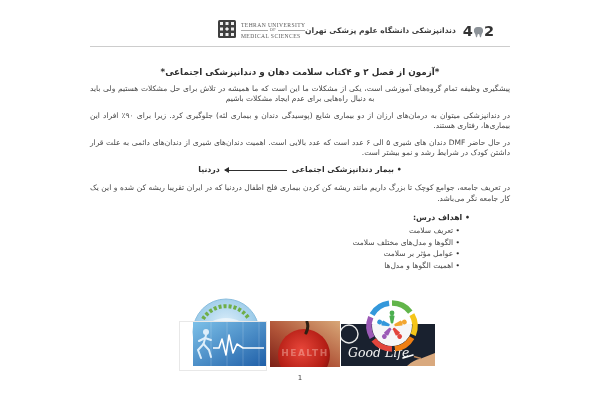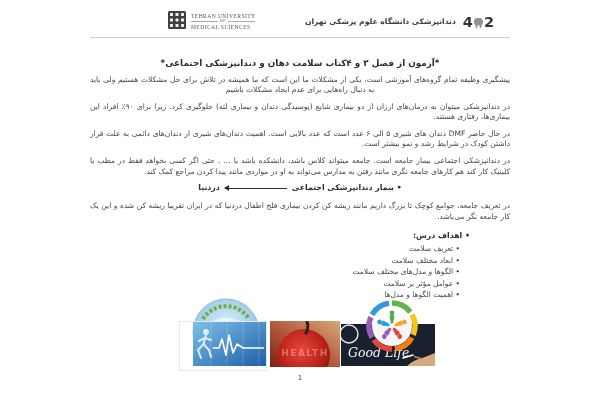--- a/index.html
+++ b/index.html
@@ -1,22 +1,22 @@
 <!DOCTYPE html>
 <html lang="fa"><head>
 <meta charset="utf-8">
 <style>
   html,body{margin:0;padding:0;background:#fff;}
   .page{position:relative;width:600px;height:400px;background:#ffffff;overflow:hidden;
         font-family:"DejaVu Sans",sans-serif;color:#3c3c3c;}
   .content{position:absolute;left:90px;top:0;width:420px;}
 
   
-  .hdr{display:flex;align-items:center;justify-content:space-between;
-       padding:9px 16px 0 78px;height:25px;}
+  .hdr{display:flex;align-items:center;justify-content:flex-end;
+       padding:18px 16px 0 78px;height:25px;}
   .hdr-left{display:flex;align-items:center;gap:5px;}
   .seal{flex:0 0 auto;}
   .en-logo{display:flex;flex-direction:column;line-height:1.15;color:#5a5a5a;
            font-family:"Liberation Serif",serif;width:64px;}
   .en-logo .l13{font-size:5.6px;letter-spacing:.4px;white-space:nowrap;}
   .en-of{display:flex;align-items:center;gap:2px;}
   .en-of .of-rule{flex:1;height:1px;background:#a9a9a9;}
   .en-of .of-txt{font-size:4.2px;letter-spacing:.5px;}
   .hdr-right{display:flex;align-items:center;gap:7px;}
   .dept-fa{font-size:7.6px;font-weight:600;color:#3a3a3a;direction:rtl;white-space:nowrap;}
@@ -106,32 +106,30 @@
       </div>
     </div>
     <div class="hdr-rule"></div>
 
     <div class="doc">
       <div class="doc-title">*آزمون از فصل ۲ و ۴کتاب سلامت دهان و دندانپزشکی اجتماعی*</div>
 
       <p class="para center-last">پیشگیری وظیفه تمام گروه‌های آموزشی است، یکی از مشکلات ما این است که ما همیشه در تلاش برای حل مشکلات هستیم ولی باید به دنبال راه‌هایی برای عدم ایجاد مشکلات باشیم</p>
       <p class="para">در دندانپزشکی میتوان به درمان‌های ارزان از دو بیماری شایع (پوسیدگی دندان و بیماری لثه) جلوگیری کرد. زیرا برای ۹۰٪ افراد این بیماری‌ها، رفتاری هستند.</p>
       <p class="para">در حال حاضر DMF دندان های شیری ۵ الی ۶ عدد است که عدد بالایی است. اهمیت دندان‌های شیری از دندان‌های دائمی به علت قرار داشتن کودک در شرایط رشد و نمو بیشتر است.</p>
-      <p class="para">در دندانپزشکی اجتماعی بیمار جامعه است. جامعه میتواند کلاس باشد، دانشکده باشد یا ... . حتی اگر کسی بخواهد فقط در مطب یا کلینیک کار کند هم کارهای جامعه نگری مانند رفتن به مدارس می‌تواند به او در مواردی مانند پیدا کردن مراجع کمک کند.</p>
 
       <div class="concept">
         <span class="b">بیمار دندانپزشکی اجتماعی</span><span class="arrow-line"></span><span>دردنیا</span>
       </div>
 
       <p class="para">در تعریف جامعه، جوامع کوچک تا بزرگ داریم مانند ریشه کن کردن بیماری فلج اطفال دردنیا که در ایران تقریبا ریشه کن شده و این یک کار جامعه نگر می‌باشد.</p>
 
       <div class="obj-heading">اهداف درس:</div>
       <div class="obj-list">
         <div class="obj-item">تعریف سلامت</div>
-        <div class="obj-item">ابعاد مختلف سلامت</div>
         <div class="obj-item">الگوها و مدل‌های مختلف سلامت</div>
         <div class="obj-item">عوامل مؤثر بر سلامت</div>
         <div class="obj-item">اهمیت الگوها و مدل‌ها</div>
       </div>
     </div>
   </div>
 
   <div class="figures">
 
     <span class="fig fig-globe">

